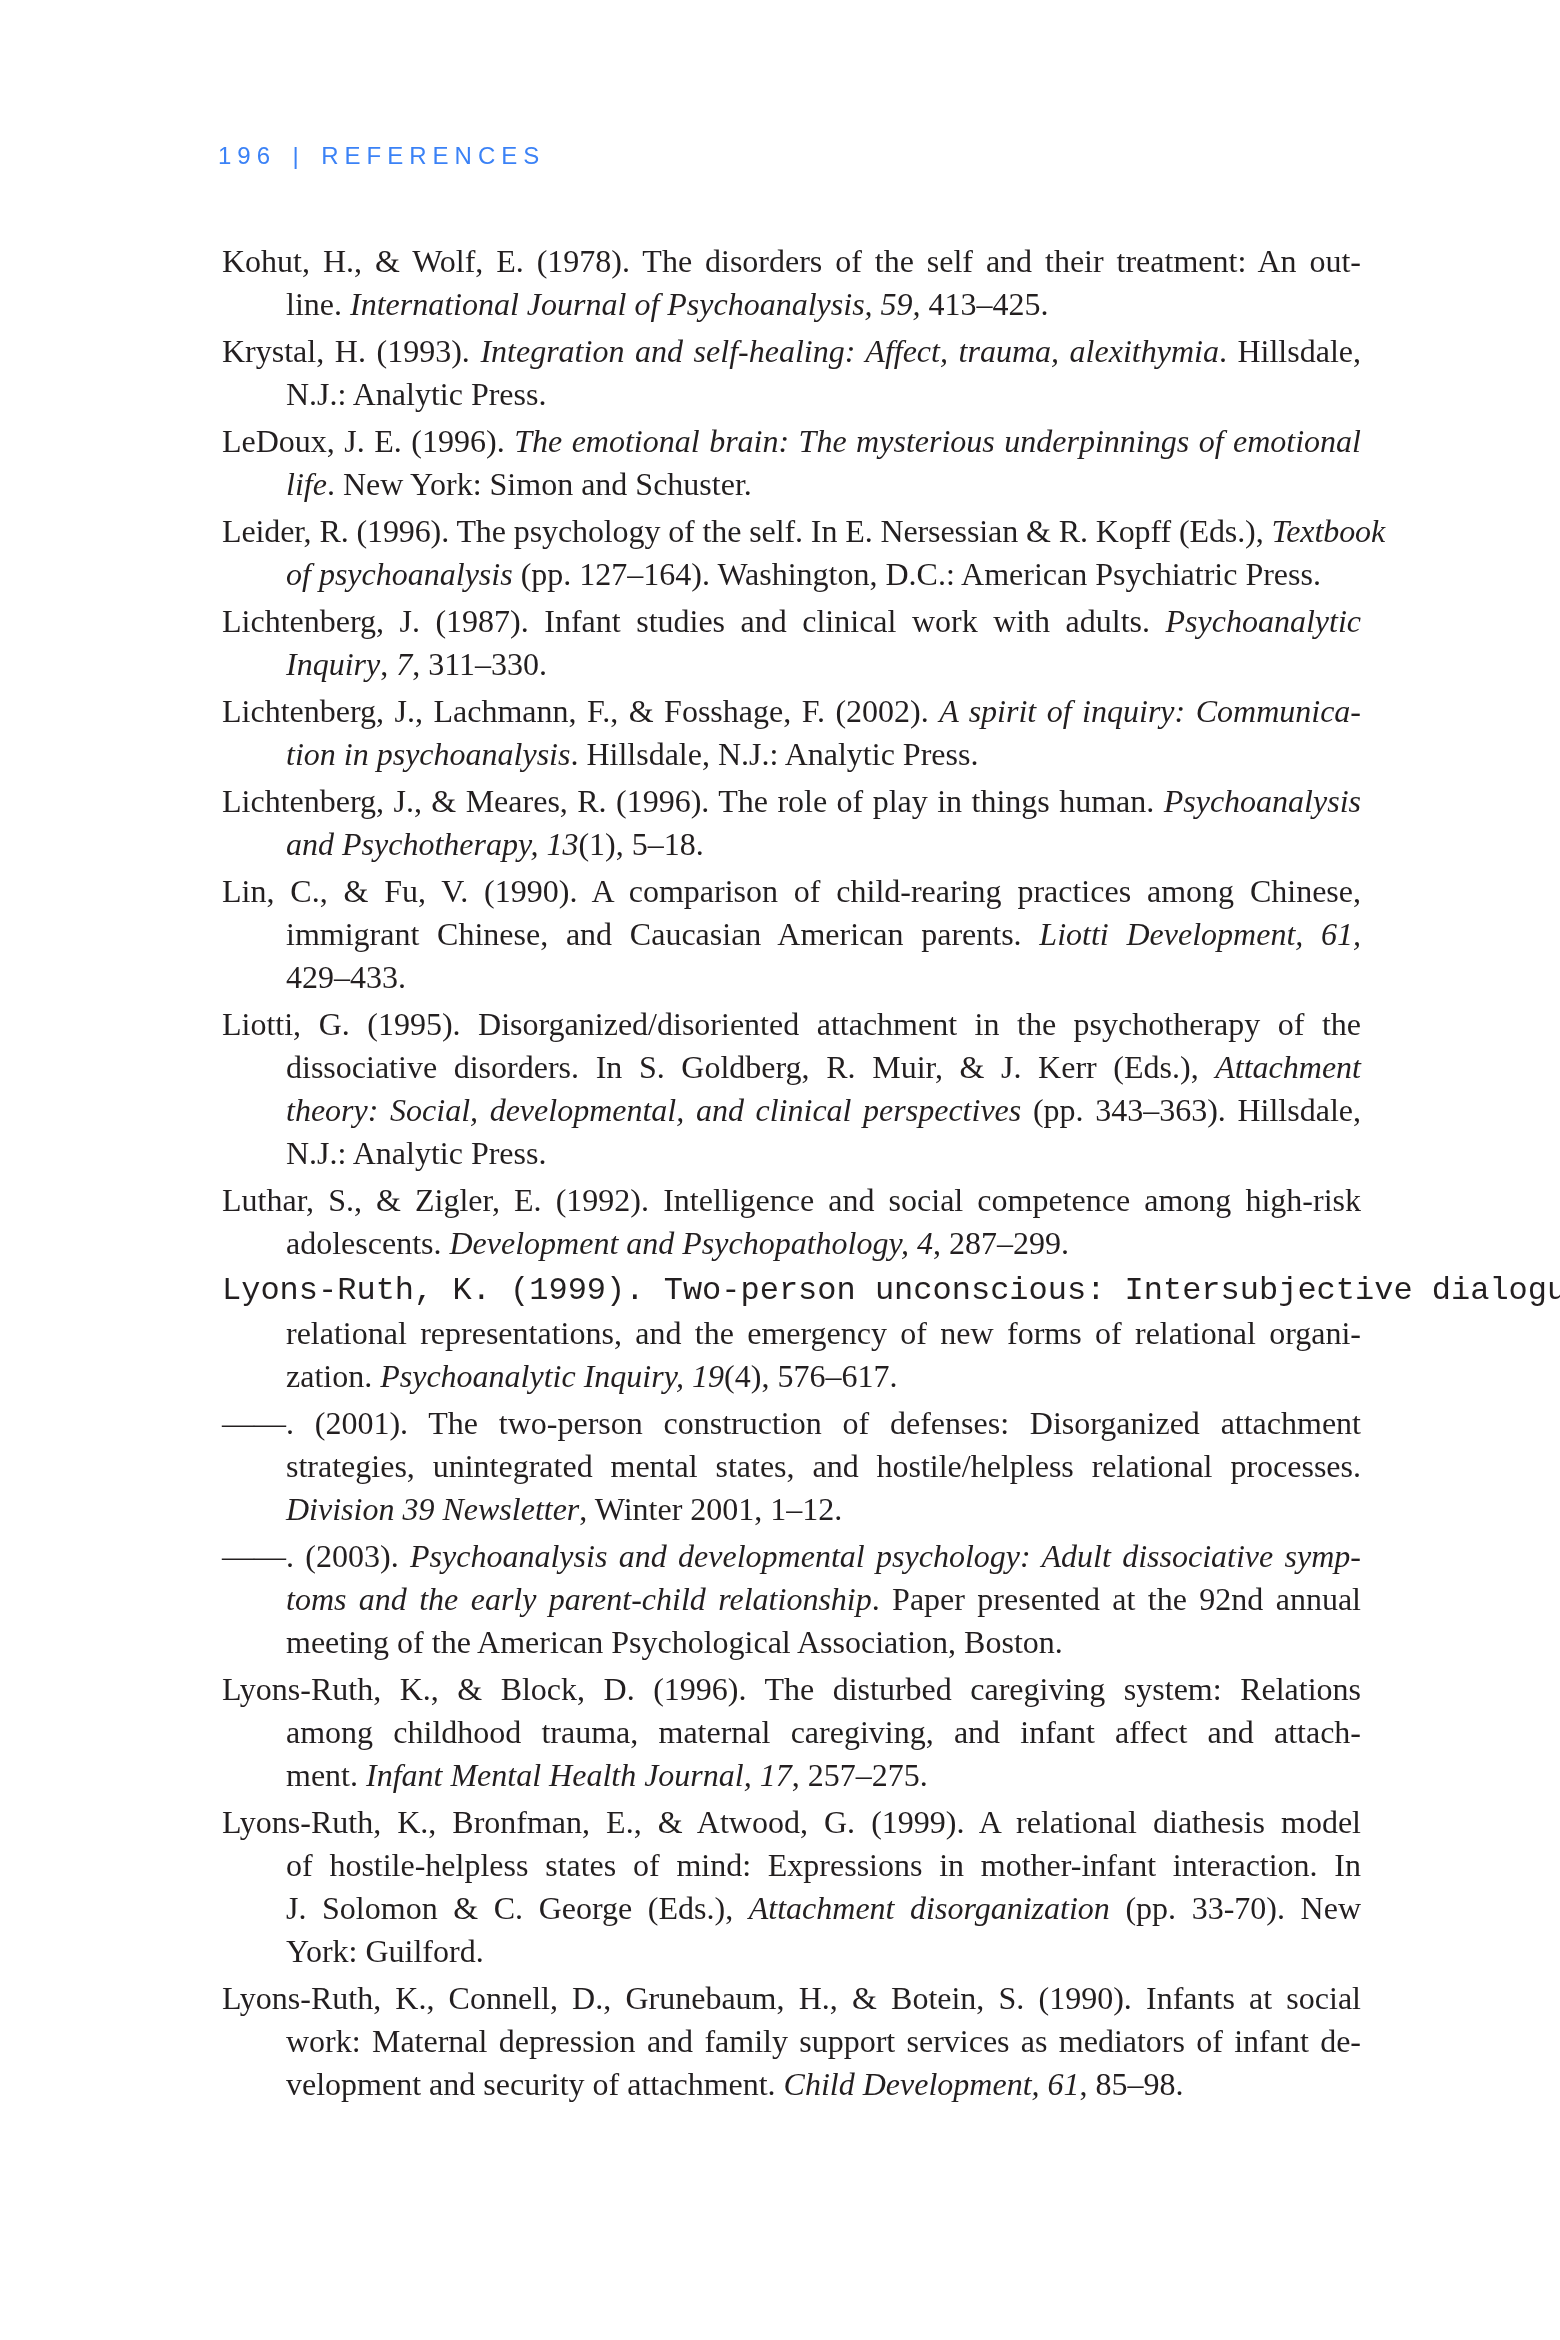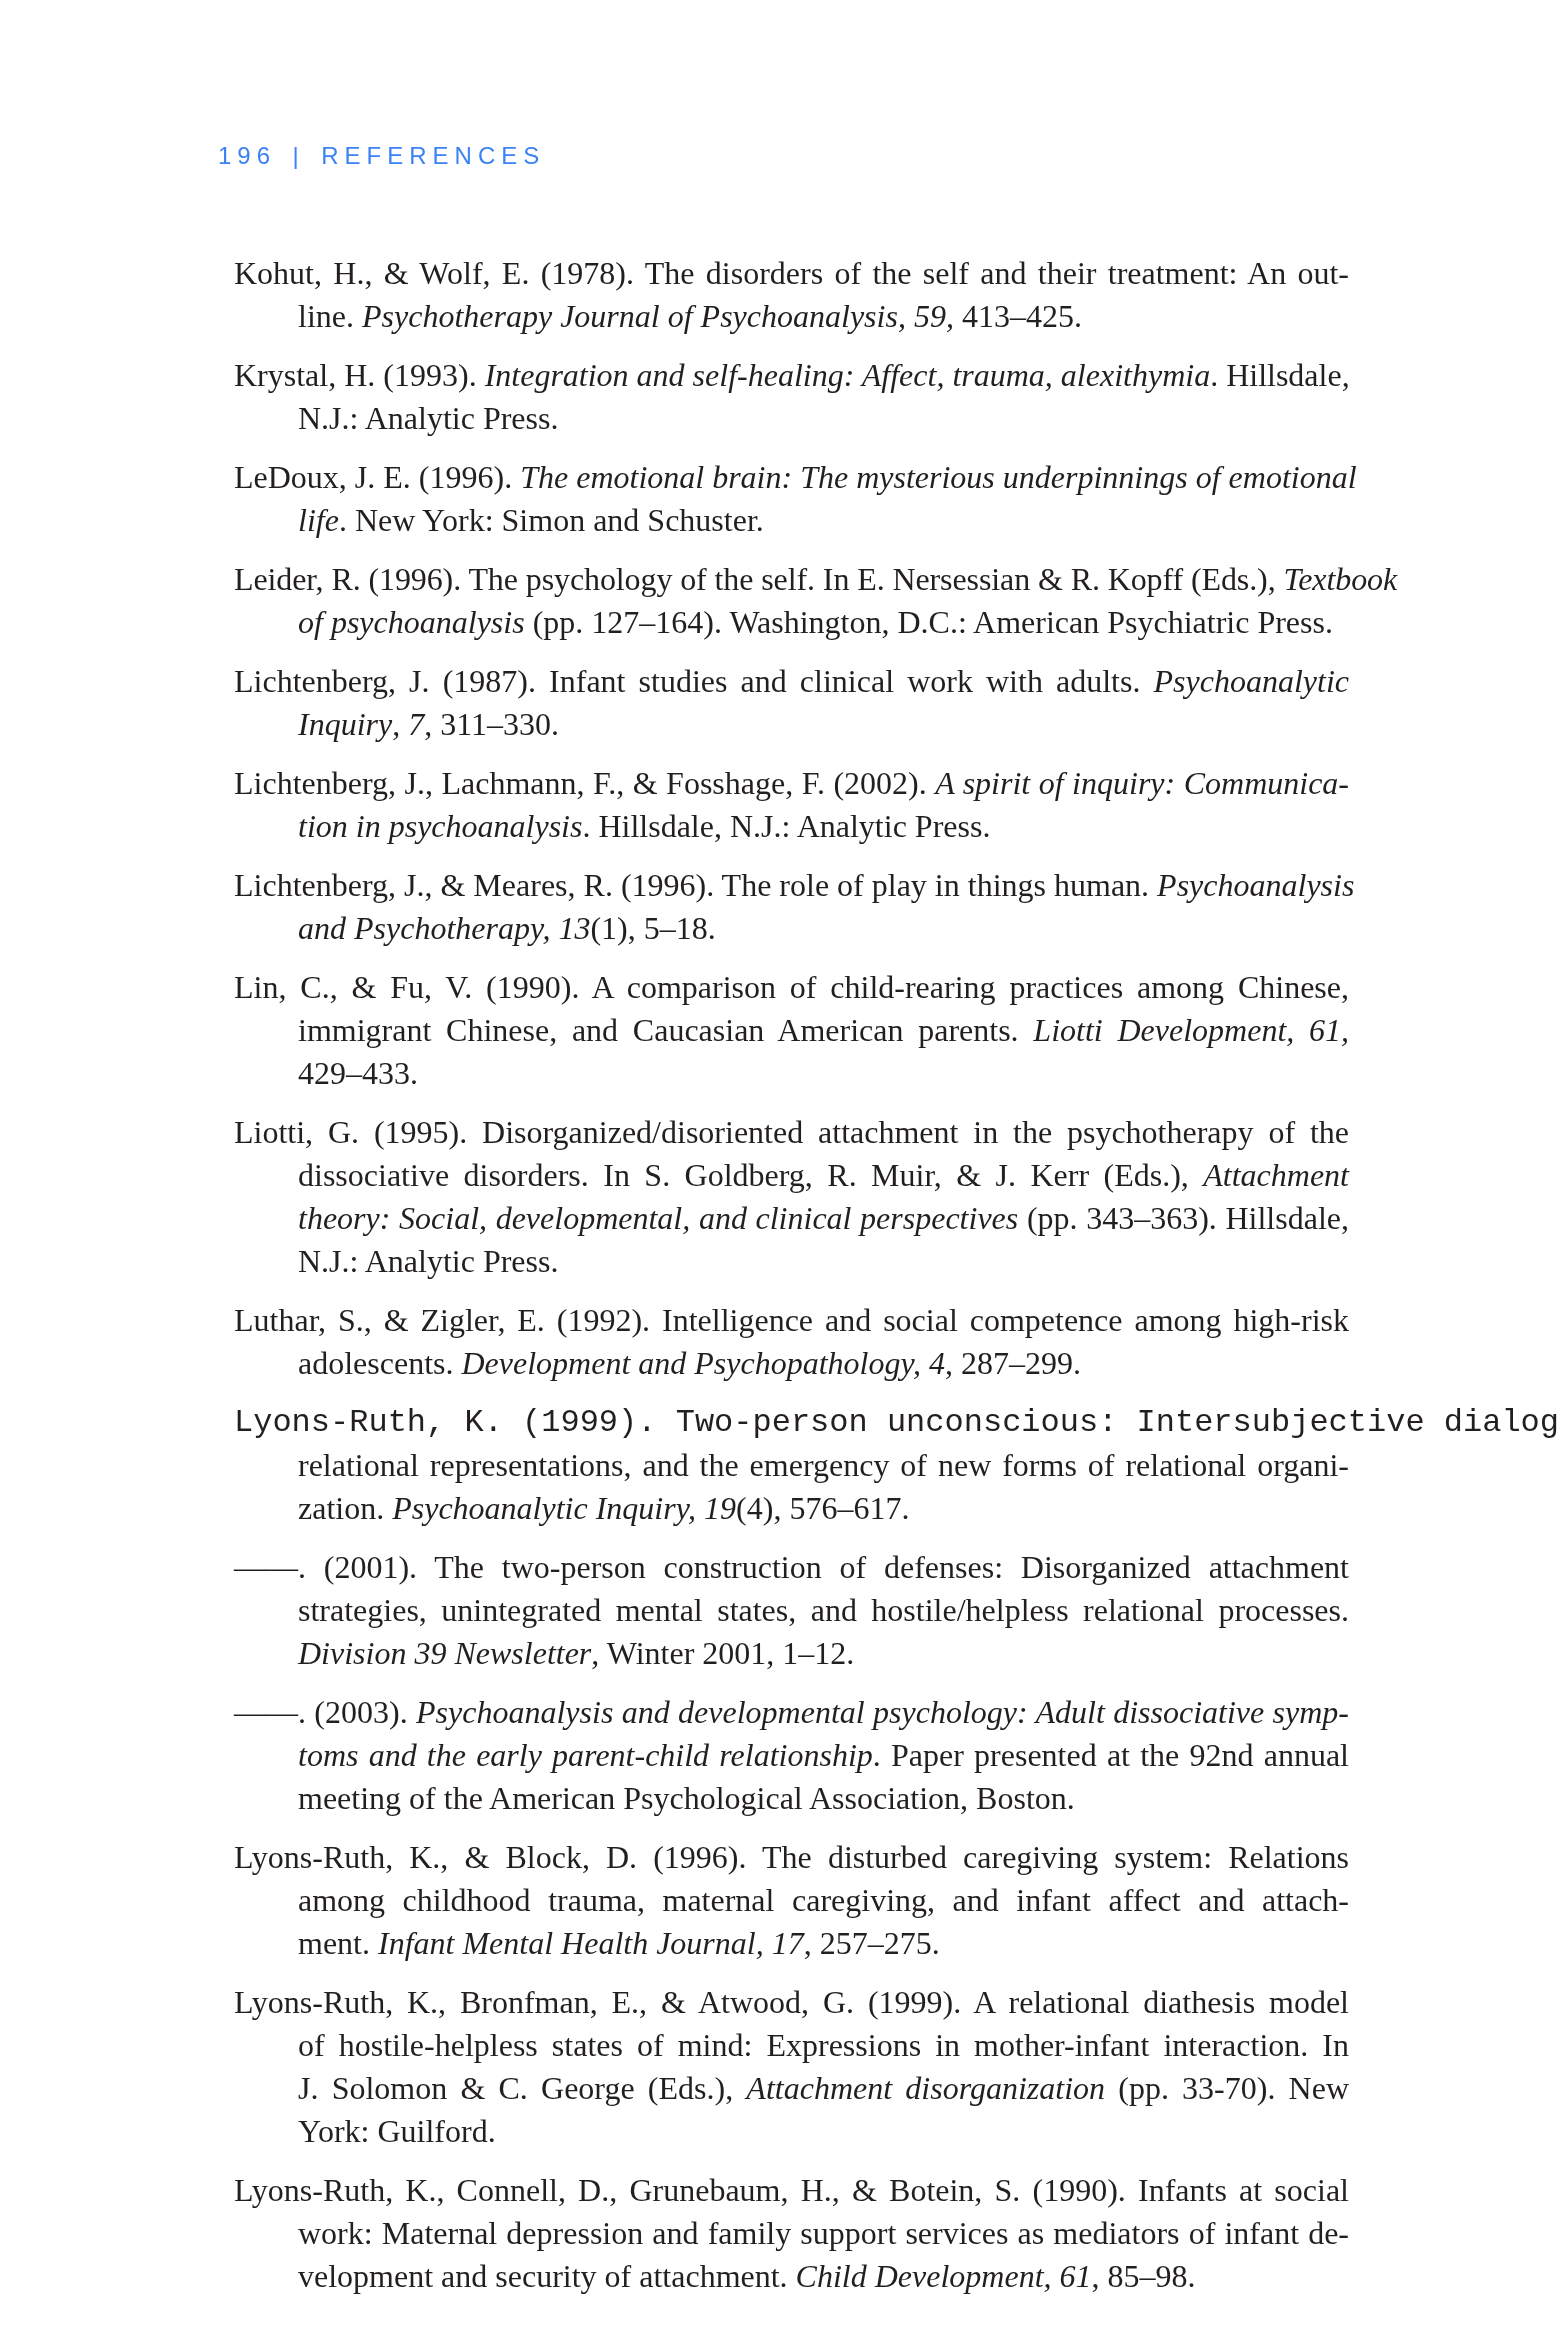--- a/index.html
+++ b/index.html
@@ -32,21 +32,21 @@
   .refs {
     position: absolute;
     left: 218px;
     top: 236px;
     width: 1147px;
     font-family: "Liberation Serif", "DejaVu Serif", serif;
     font-size: 32px;
     line-height: 43px;
   }
   .entry {
-    margin: 16px;
+    margin: 4px;
   }
   .line {
     display: block;
     height: 43px;
     white-space: nowrap;
     text-align: justify;
     text-align-last: justify;
     overflow: visible;
   }
   .line.indent {
@@ -63,21 +63,21 @@
 
 <div class="running-head">
   <span>196</span>
   <span class="sep">|</span>
   <span>REFERENCES</span>
 </div>
 
 <div class="refs" id="refs">
     <div class="entry">
       <span class="line" style="word-spacing: 0px;"><span class="seg-r">Kohut, H., &amp; Wolf, E. (1978). The disorders of the self and their treatment: An out-</span></span>
-      <span class="line indent last"><span class="seg-r">line. </span><span class="seg-i">Psychotherapy Journal of Psychoanalysis, 59,</span><span class="seg-r"> 413–425.</span></span>
+      <span class="line indent last"><span class="seg-r">line. </span><span class="seg-i">International Journal of Psychoanalysis, 59,</span><span class="seg-r"> 413–425.</span></span>
     </div>
     <div class="entry">
       <span class="line" style="word-spacing: 0px;"><span class="seg-r">Krystal, H. (1993). </span><span class="seg-i">Integration and self-healing: Affect, trauma, alexithymia</span><span class="seg-r">. Hillsdale,</span></span>
       <span class="line indent last"><span class="seg-r">N.J.: Analytic Press.</span></span>
     </div>
     <div class="entry">
       <span class="line" style="word-spacing: 0px;"><span class="seg-r">LeDoux, J. E. (1996). </span><span class="seg-i">The emotional brain: The mysterious underpinnings of emotional</span></span>
       <span class="line indent last"><span class="seg-i">life</span><span class="seg-r">. New York: Simon and Schuster.</span></span>
     </div>
     <div class="entry">

